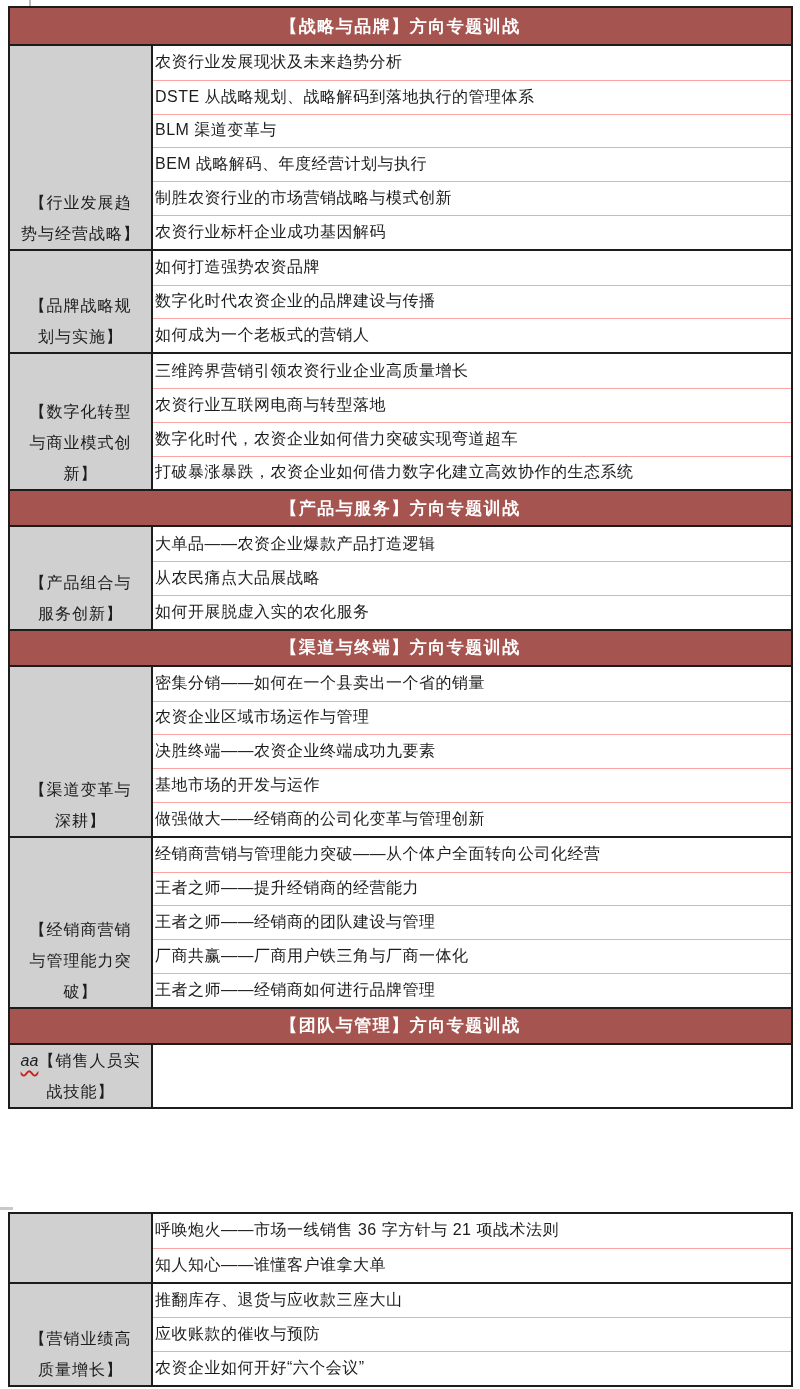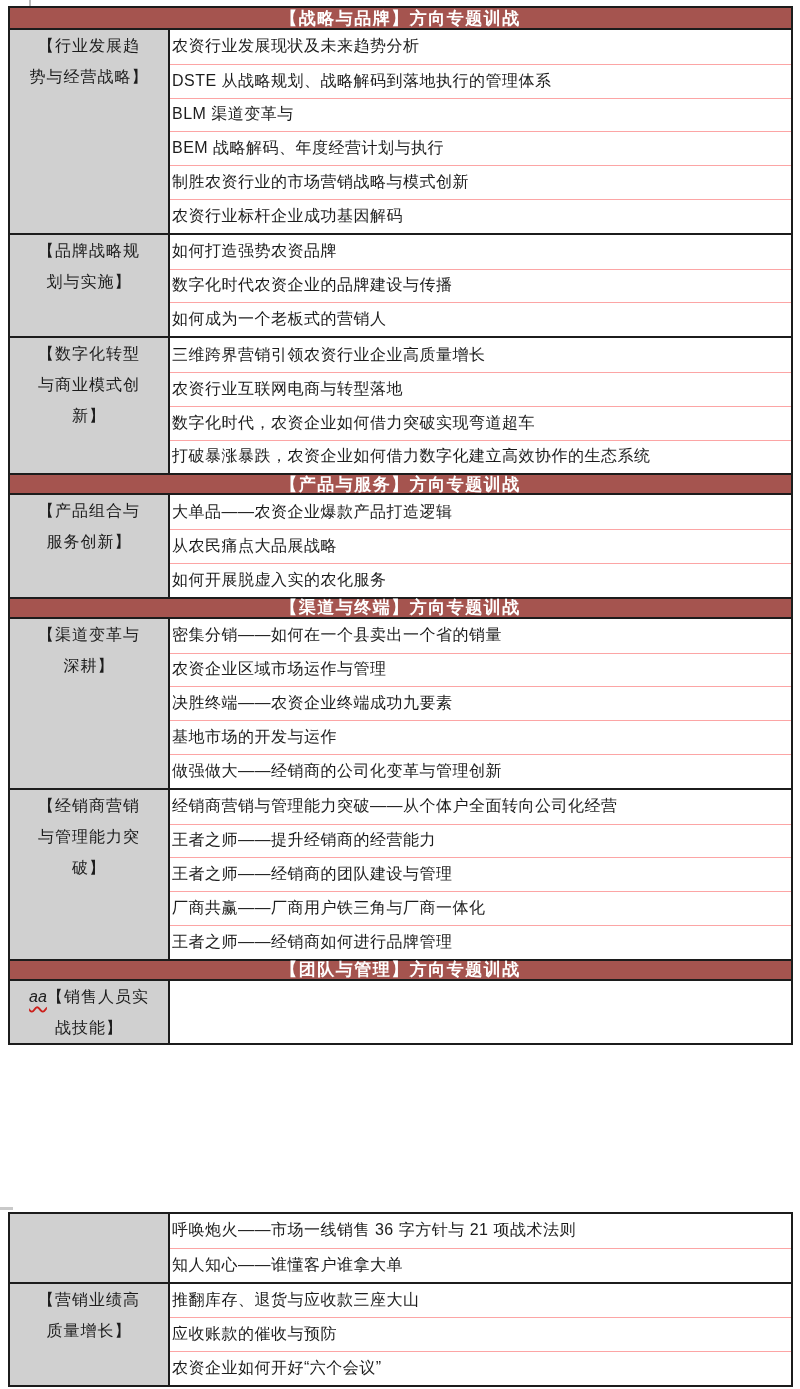--- a/index.html
+++ b/index.html
@@ -10,28 +10,28 @@
     color:#1c1c1c;
   }
   .tbl {
     position:absolute; left:8px; width:785px;
     border:2px solid #1c1c1c; background:#ffffff;
   }
   #table-1 { top:6px; }
   #table-2 { top:1212px; }
   .section + .section { border-top:2px solid #1c1c1c; }
   .sec-header {
-    height:20px; background:#a5544f; color:#ffffff;
+    height:36px; background:#a5544f; color:#ffffff;
     display:flex; align-items:center; justify-content:center;
     font-size:17px; font-weight:bold; letter-spacing:1.5px;
   }
   .group { display:flex; align-items:stretch; }
   .label-cell {
-    width:160px; background:#d0d0d0; border-right:2px solid #1c1c1c;
-    display:flex; align-items:flex-start; justify-content:center;
+    width:143px; background:#d0d0d0; border-right:2px solid #1c1c1c;
+    display:flex; align-items:flex-end; justify-content:center;
     flex-shrink:0;
   }
   .label-text {
     white-space:pre-line; text-align:center;
     font-size:16px; line-height:31px; letter-spacing:1px;
     padding:0 3px;
   }
   .misspell {
     text-decoration:underline wavy #cc1f1a;
     text-decoration-thickness:1.5px;

